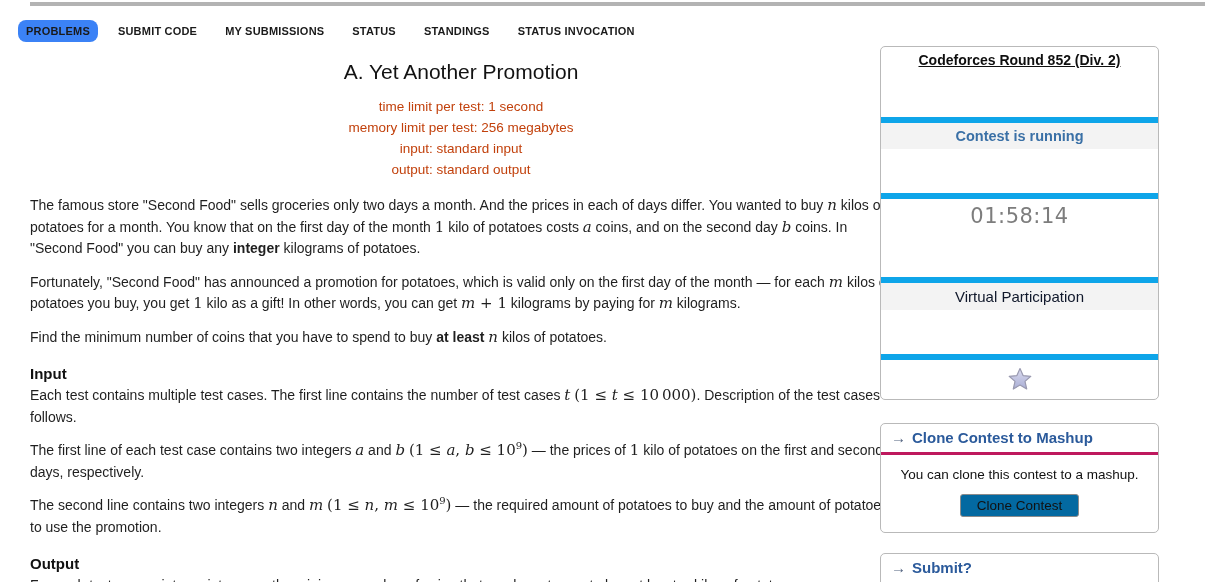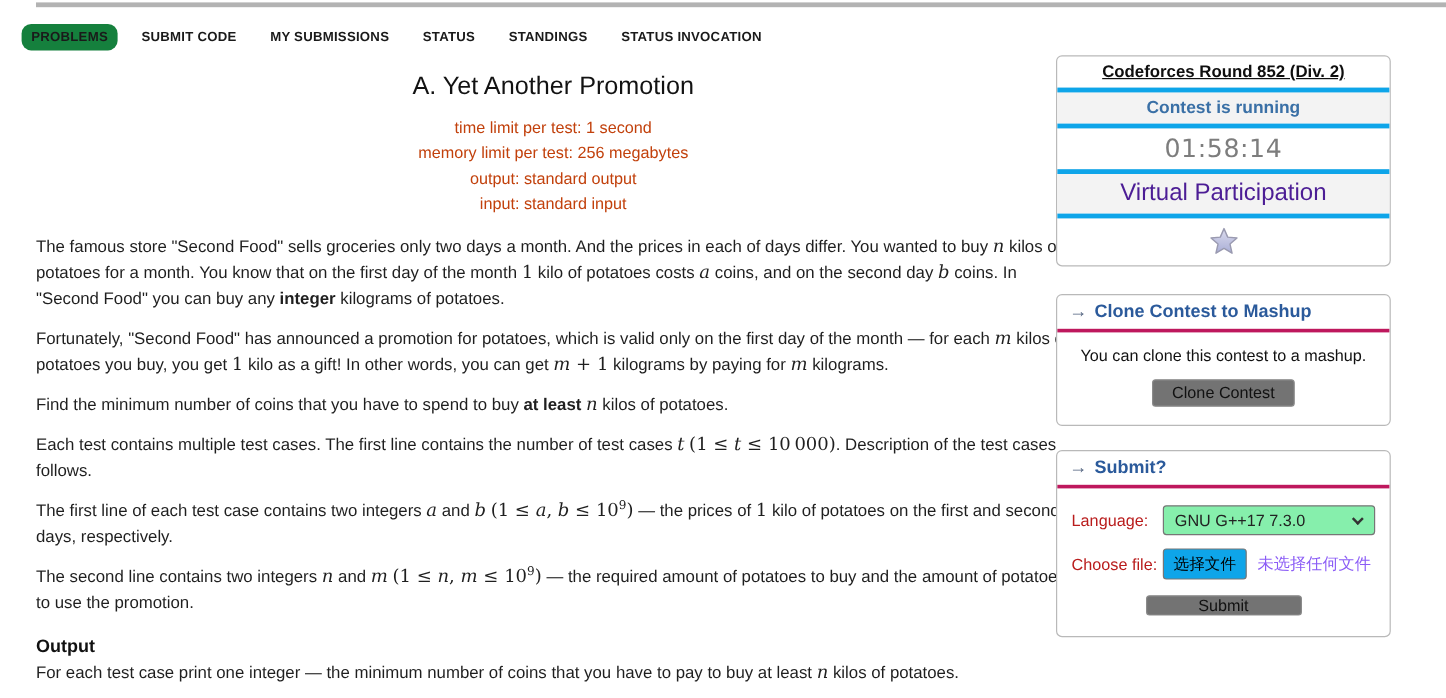--- a/index.html
+++ b/index.html
@@ -8,21 +8,21 @@
     width:1205px; height:582px; position:relative; overflow:hidden;
     font-family:"Liberation Sans", sans-serif; color:#222;
   }
 
   
   .top-bar { position:absolute; top:2px; left:30px; right:0; height:4px; background:#b3b3b3; }
 
   
   .tab-bar { position:absolute; top:20px; left:18px; display:flex; gap:12px; align-items:center; }
   .tab { font-size:11px; font-weight:bold; color:#1a1a1a; padding:5px 8px; letter-spacing:0.2px; cursor:pointer; white-space:nowrap; }
-  .tab.selected { background:#15803d; border-radius:8px; }
+  .tab.selected { background:#3b82f6; border-radius:8px; }
 
   
   .statement { position:absolute; left:30px; top:60px; width:862px; }
   .stmt-header { text-align:center; }
   .problem-title { font-size:21px; color:#121212; font-weight:normal; margin-bottom:12px; }
   .limit-line { font-size:13.5px; line-height:21px; color:#c2410c; }
   .stmt-body { margin-top:15px; }
   .stmt-body p { font-size:14px; line-height:21.5px; margin:0 0 12px 0; color:#1f1f1f; }
   .section-title { font-size:15px; font-weight:bold; color:#111; margin:17px 0 3px 0; }
   .seg-b { font-weight:bold; }
@@ -31,36 +31,36 @@
   .seg-sup { font-family:"DejaVu Serif", serif; font-size:10px; vertical-align:super; line-height:10px; }
 
   
   .sidebar { position:absolute; left:880px; top:46px; width:279px; }
   .side-box { border:1px solid #b9b9b9; border-radius:5px; background:#fff; overflow:hidden; }
   .box-caption { padding:5px 10px 6px 10px; font-size:15px; font-weight:bold; color:#2b5a9b; border-bottom:3px solid #be185d; }
   .box-caption .arrow { font-weight:normal; color:#51627f; margin-right:6px; }
 
   
   .c-row { text-align:center; padding:4px 6px; }
-  .c-row + .c-row { border-top:4px solid #0ea5e9; }
+  .c-row + .c-row { border-top:6px solid #0ea5e9;margin-top:44px; }
   .c-row.alt { background:#f3f3f3; }
   .contest-link { font-size:14px; font-weight:bold; color:#0f0f0f; text-decoration:underline; cursor:pointer; }
   .contest-status { font-size:14.5px; font-weight:bold; color:#3a70a6; }
   .contest-timer { font-family:"DejaVu Sans", sans-serif; font-size:21px; color:#7d7d7d; padding:5px 6px; letter-spacing:0.5px; }
-  .contest-mode { font-size:20px; color:#4c1d95; padding:5px 6px; }
+  .contest-mode { font-size:15px; color:#0f172a; padding:5px 6px; }
   .star-row { padding:7px 6px 9px 6px; }
   .star-row svg { display:inline-block; vertical-align:middle; cursor:pointer; }
 
   .box-gap-a { height:23px; }
   .box-gap-b { height:20px; }
 
   
   .clone-body { text-align:center; padding:12px 10px 15px 10px; }
   .clone-text { font-size:13.5px; color:#111; }
-  .btn { display:inline-block; background:#737373; border:1px solid #8b8b8b; border-radius:3px;
+  .btn { display:inline-block; background:#0369a1; border:1px solid #8b8b8b; border-radius:3px;
          font-family:"Liberation Sans", sans-serif; font-size:13.5px; color:#111; padding:3px 12px; cursor:pointer; }
   .clone-btn { margin-top:12px; padding:3px 16px; }
 
   
   .submit-body { padding:14px 12px 16px 12px; }
   .form-row { display:flex; align-items:center; margin-bottom:11px; }
   .form-row.file { align-items:center; margin-bottom:13px; }
   .form-label { width:76px; flex-shrink:0; font-size:13.5px; color:#b91c1c; line-height:17px; }
   .lang-select { position:relative; flex:1; height:25px; border:1px solid #767676; border-radius:3px;
                  background:#86efac; display:flex; align-items:center; padding:0 26px 0 9px; font-size:13.5px; cursor:pointer; }
@@ -84,28 +84,29 @@
     <div class="tab">STANDINGS</div>
     <div class="tab">STATUS INVOCATION</div>
   </div>
 
 <div class="statement">
   <div class="stmt-header">
     <div class="problem-title">A. Yet Another Promotion</div>
     <div id="limits">
         <div class="limit-line">time limit per test: 1 second</div>
         <div class="limit-line">memory limit per test: 256 megabytes</div>
+        <div class="limit-line">input: standard input</div>
         <div class="limit-line">output: standard output</div>
-        <div class="limit-line">input: standard input</div>
       </div>
   </div>
   <div class="stmt-body" id="stmt-body">
       <p><span class="seg-n">The famous store "Second Food" sells groceries only two days a month. And the prices in each of days differ. You wanted to buy </span><span class="seg-i">n</span><span class="seg-n"> kilos of potatoes for a month. You know that on the first day of the month </span><span class="seg-u">1</span><span class="seg-n"> kilo of potatoes costs </span><span class="seg-i">a</span><span class="seg-n"> coins, and on the second day </span><span class="seg-i">b</span><span class="seg-n"> coins. In "Second Food" you can buy any </span><span class="seg-b">integer</span><span class="seg-n"> kilograms of potatoes.</span></p>
       <p><span class="seg-n">Fortunately, "Second Food" has announced a promotion for potatoes, which is valid only on the first day of the month — for each </span><span class="seg-i">m</span><span class="seg-n"> kilos of potatoes you buy, you get </span><span class="seg-u">1</span><span class="seg-n"> kilo as a gift! In other words, you can get </span><span class="seg-i">m</span><span class="seg-u"> + 1</span><span class="seg-n"> kilograms by paying for </span><span class="seg-i">m</span><span class="seg-n"> kilograms.</span></p>
       <p><span class="seg-n">Find the minimum number of coins that you have to spend to buy </span><span class="seg-b">at least</span><span class="seg-n"> </span><span class="seg-i">n</span><span class="seg-n"> kilos of potatoes.</span></p>
+      <div class="section-title">Input</div>
       <p><span class="seg-n">Each test contains multiple test cases. The first line contains the number of test cases </span><span class="seg-i">t</span><span class="seg-n"> </span><span class="seg-u">(1 ≤ </span><span class="seg-i">t</span><span class="seg-u"> ≤ 10 000)</span><span class="seg-n">. Description of the test cases follows.</span></p>
       <p><span class="seg-n">The first line of each test case contains two integers </span><span class="seg-i">a</span><span class="seg-n"> and </span><span class="seg-i">b</span><span class="seg-n"> </span><span class="seg-u">(1 ≤ </span><span class="seg-i">a</span><span class="seg-u">, </span><span class="seg-i">b</span><span class="seg-u"> ≤ 10</span><span class="seg-sup">9</span><span class="seg-u">)</span><span class="seg-n"> — the prices of </span><span class="seg-u">1</span><span class="seg-n"> kilo of potatoes on the first and second days, respectively.</span></p>
       <p><span class="seg-n">The second line contains two integers </span><span class="seg-i">n</span><span class="seg-n"> and </span><span class="seg-i">m</span><span class="seg-n"> </span><span class="seg-u">(1 ≤ </span><span class="seg-i">n</span><span class="seg-u">, </span><span class="seg-i">m</span><span class="seg-u"> ≤ 10</span><span class="seg-sup">9</span><span class="seg-u">)</span><span class="seg-n"> — the required amount of potatoes to buy and the amount of potatoes to use the promotion.</span></p>
       <div class="section-title">Output</div>
       <p><span class="seg-n">For each test case print one integer — the minimum number of coins that you have to pay to buy at least </span><span class="seg-i">n</span><span class="seg-n"> kilos of potatoes.</span></p>
     </div>
 </div>
 
 <div class="sidebar">
 

